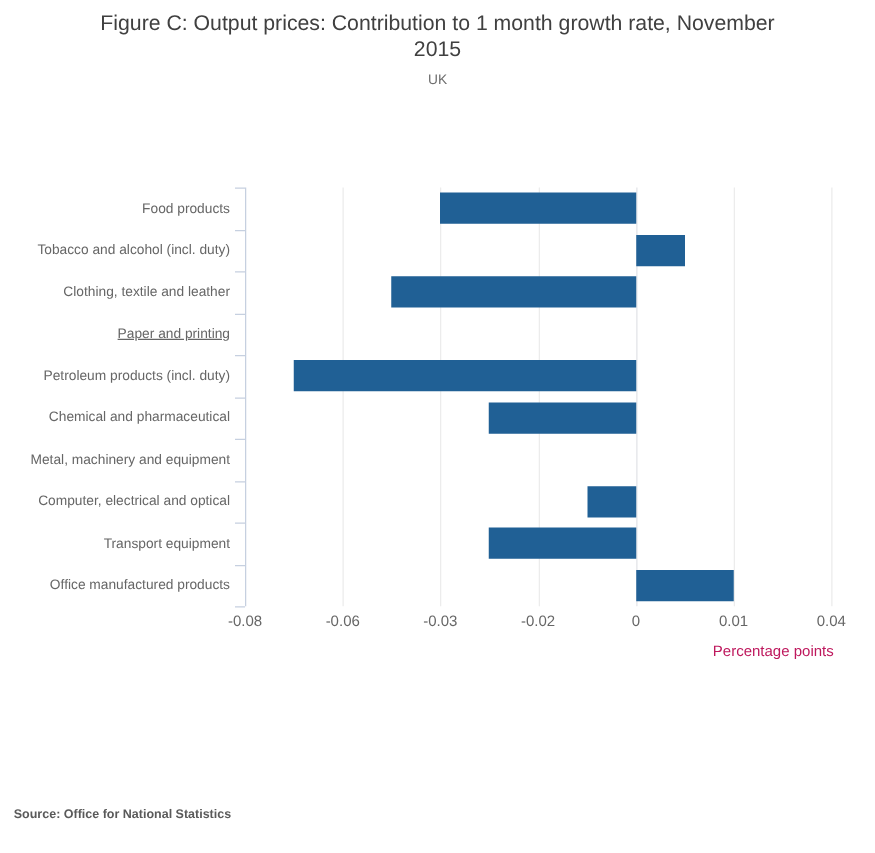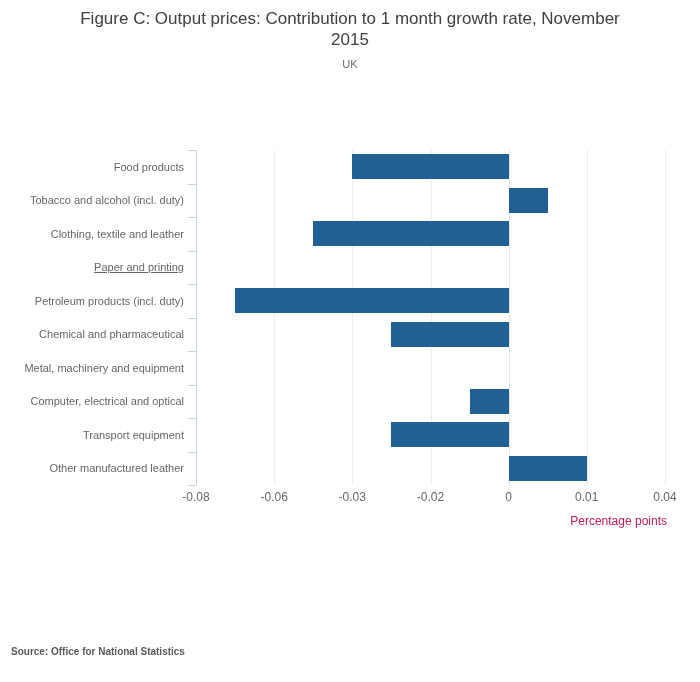--- a/index.html
+++ b/index.html
@@ -80,18 +80,18 @@
       <div class="cat-label" style="top: 250.5px; height: 33.5px; text-decoration: underline;">Paper and printing</div>
       <div class="cat-label" style="top: 284px; height: 33.5px;">Petroleum products (incl. duty)</div>
       <div class="bar" style="left: 235.1px; top: 288.3px; width: 273.6px; height: 25px; background: rgb(32, 96, 149);"></div>
       <div class="cat-label" style="top: 317.5px; height: 33.5px;">Chemical and pharmaceutical</div>
       <div class="bar" style="left: 391.4px; top: 321.8px; width: 117.3px; height: 25px; background: rgb(32, 96, 149);"></div>
       <div class="cat-label" style="top: 351px; height: 33.5px;">Metal, machinery and equipment</div>
       <div class="cat-label" style="top: 384.5px; height: 33.5px;">Computer, electrical and optical</div>
       <div class="bar" style="left: 469.6px; top: 388.8px; width: 39.1px; height: 25px; background: rgb(32, 96, 149);"></div>
       <div class="cat-label" style="top: 418px; height: 33.5px;">Transport equipment</div>
       <div class="bar" style="left: 391.4px; top: 422.3px; width: 117.3px; height: 25px; background: rgb(32, 96, 149);"></div>
-      <div class="cat-label" style="top: 451.5px; height: 33.5px;">Other manufactured leather</div>
+      <div class="cat-label" style="top: 451.5px; height: 33.5px;">Office manufactured products</div>
       <div class="bar" style="left: 508.7px; top: 455.8px; width: 78.2px; height: 25px; background: rgb(32, 96, 149);"></div>
     </div>
   <div class="x-axis-title">Percentage points</div>
   <div class="source-note">Source: Office for National Statistics</div>
 </div>
 
 </body></html>

